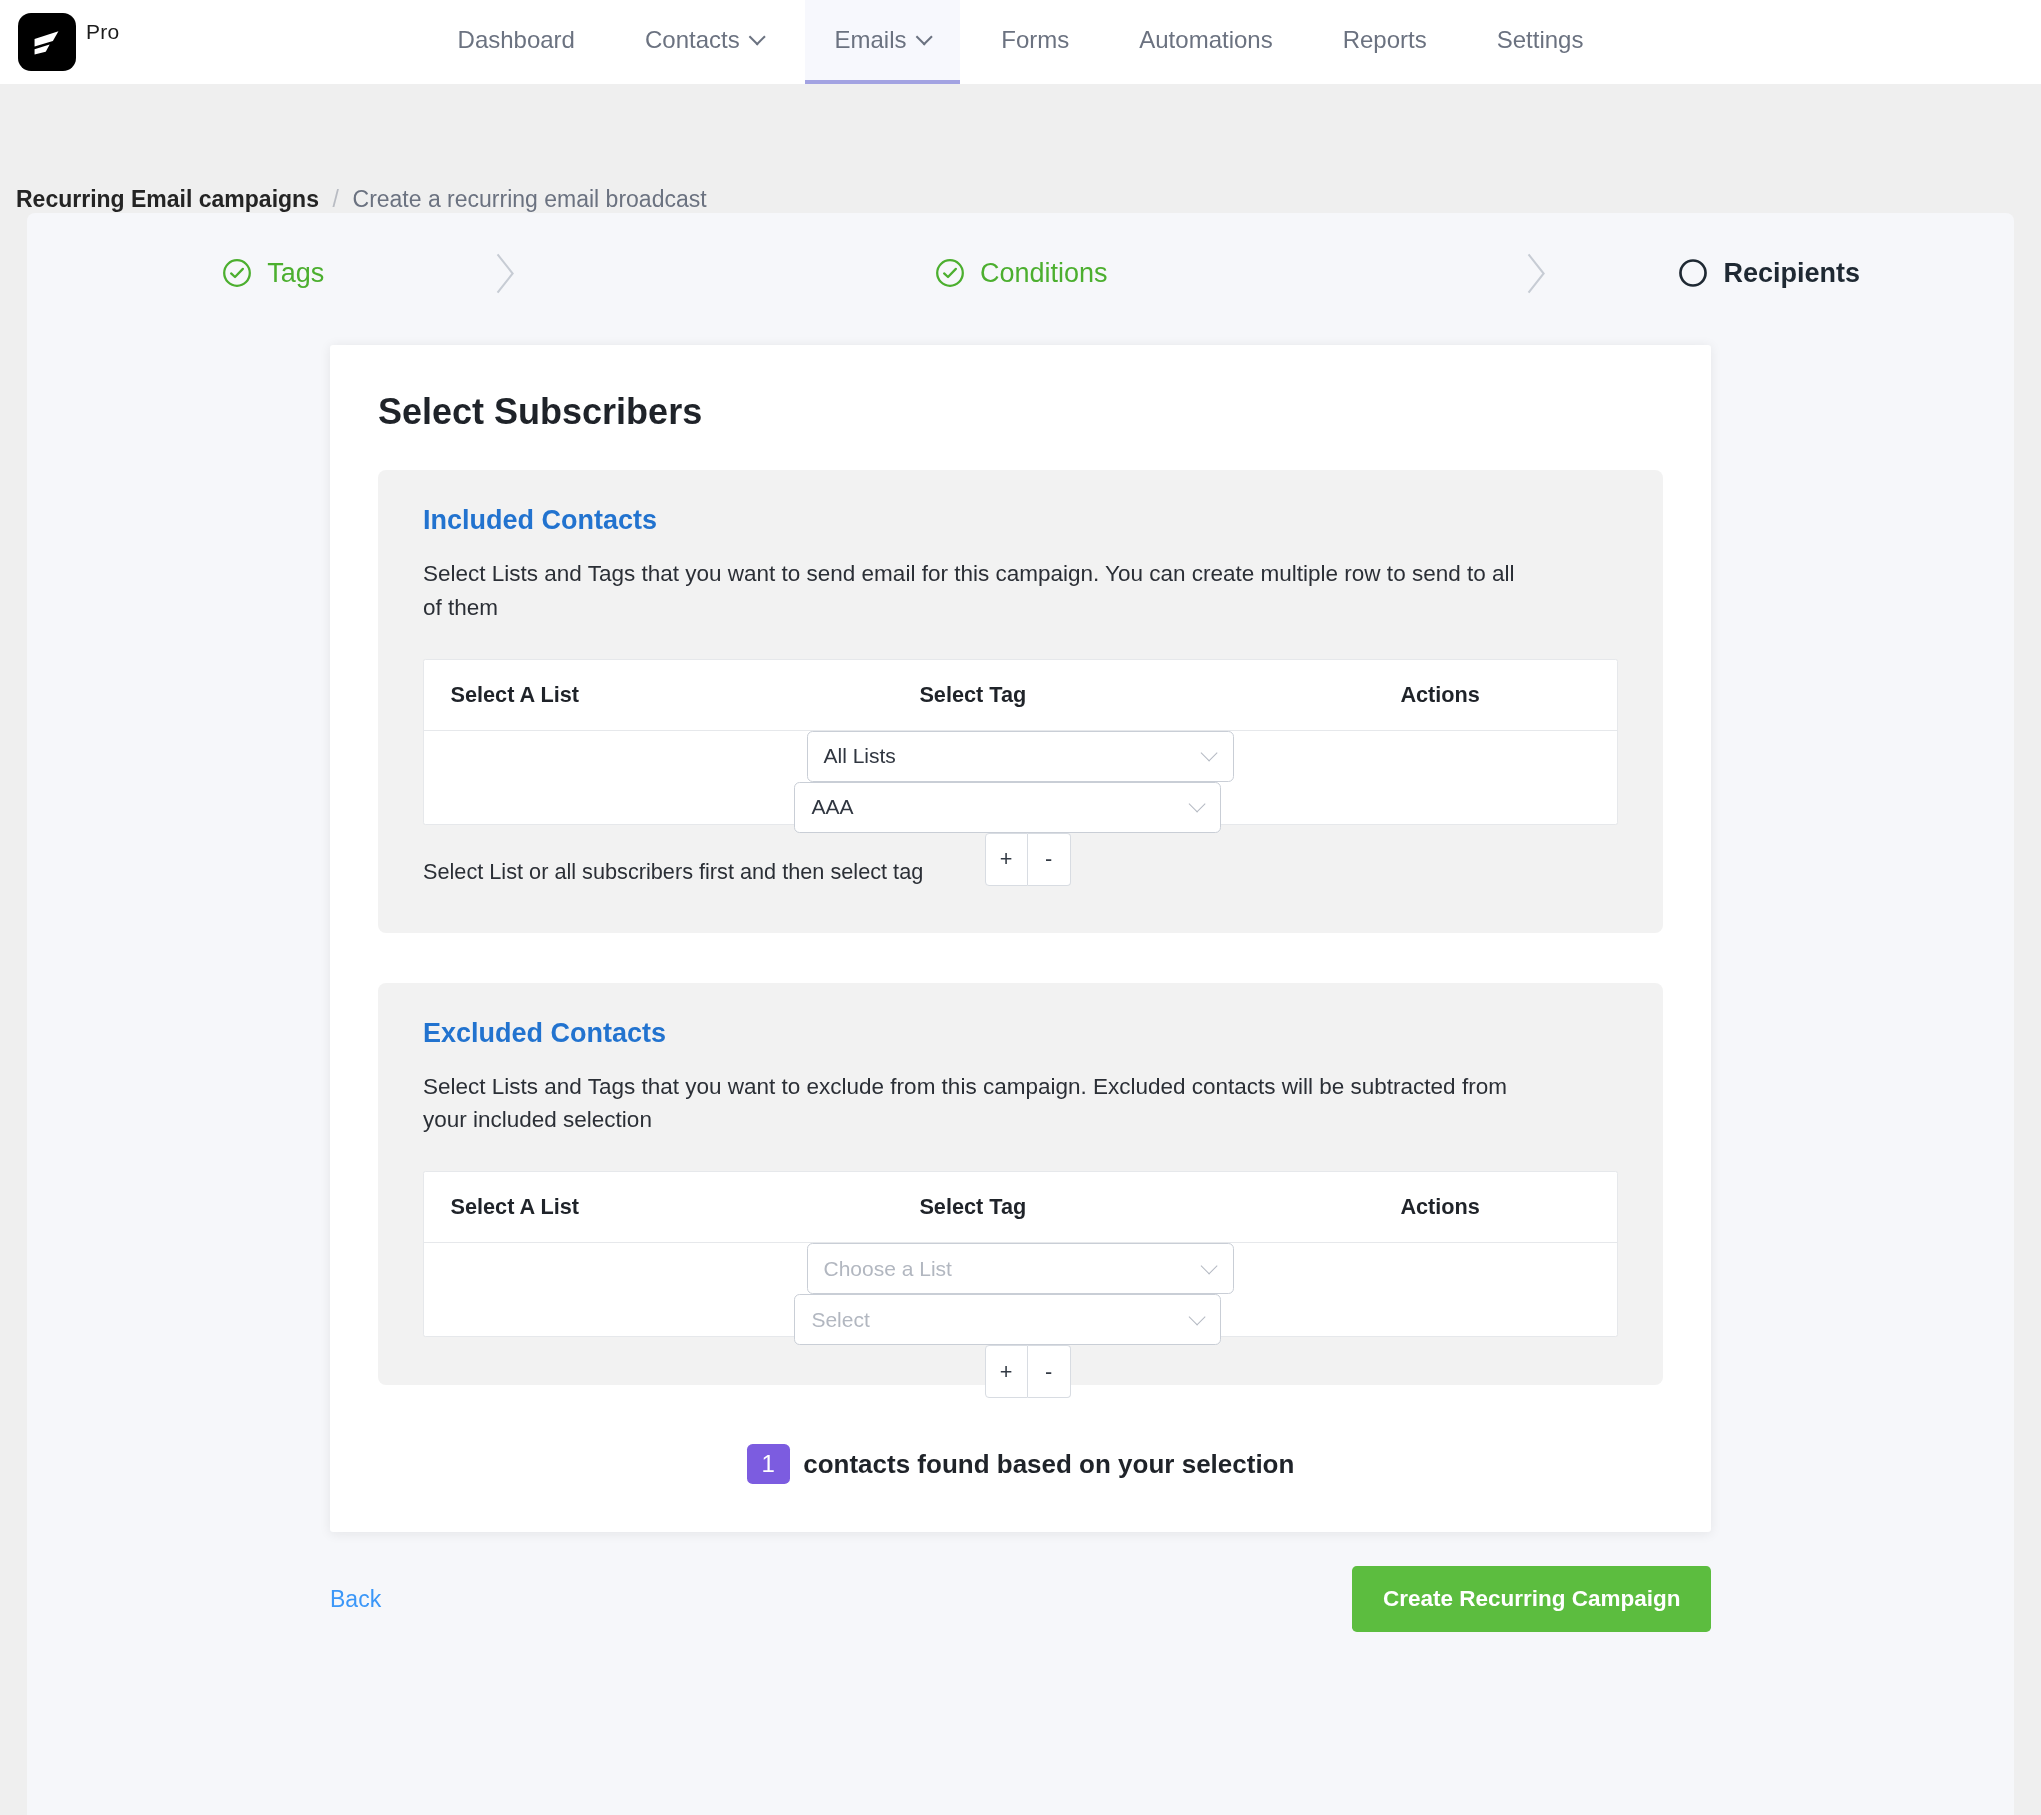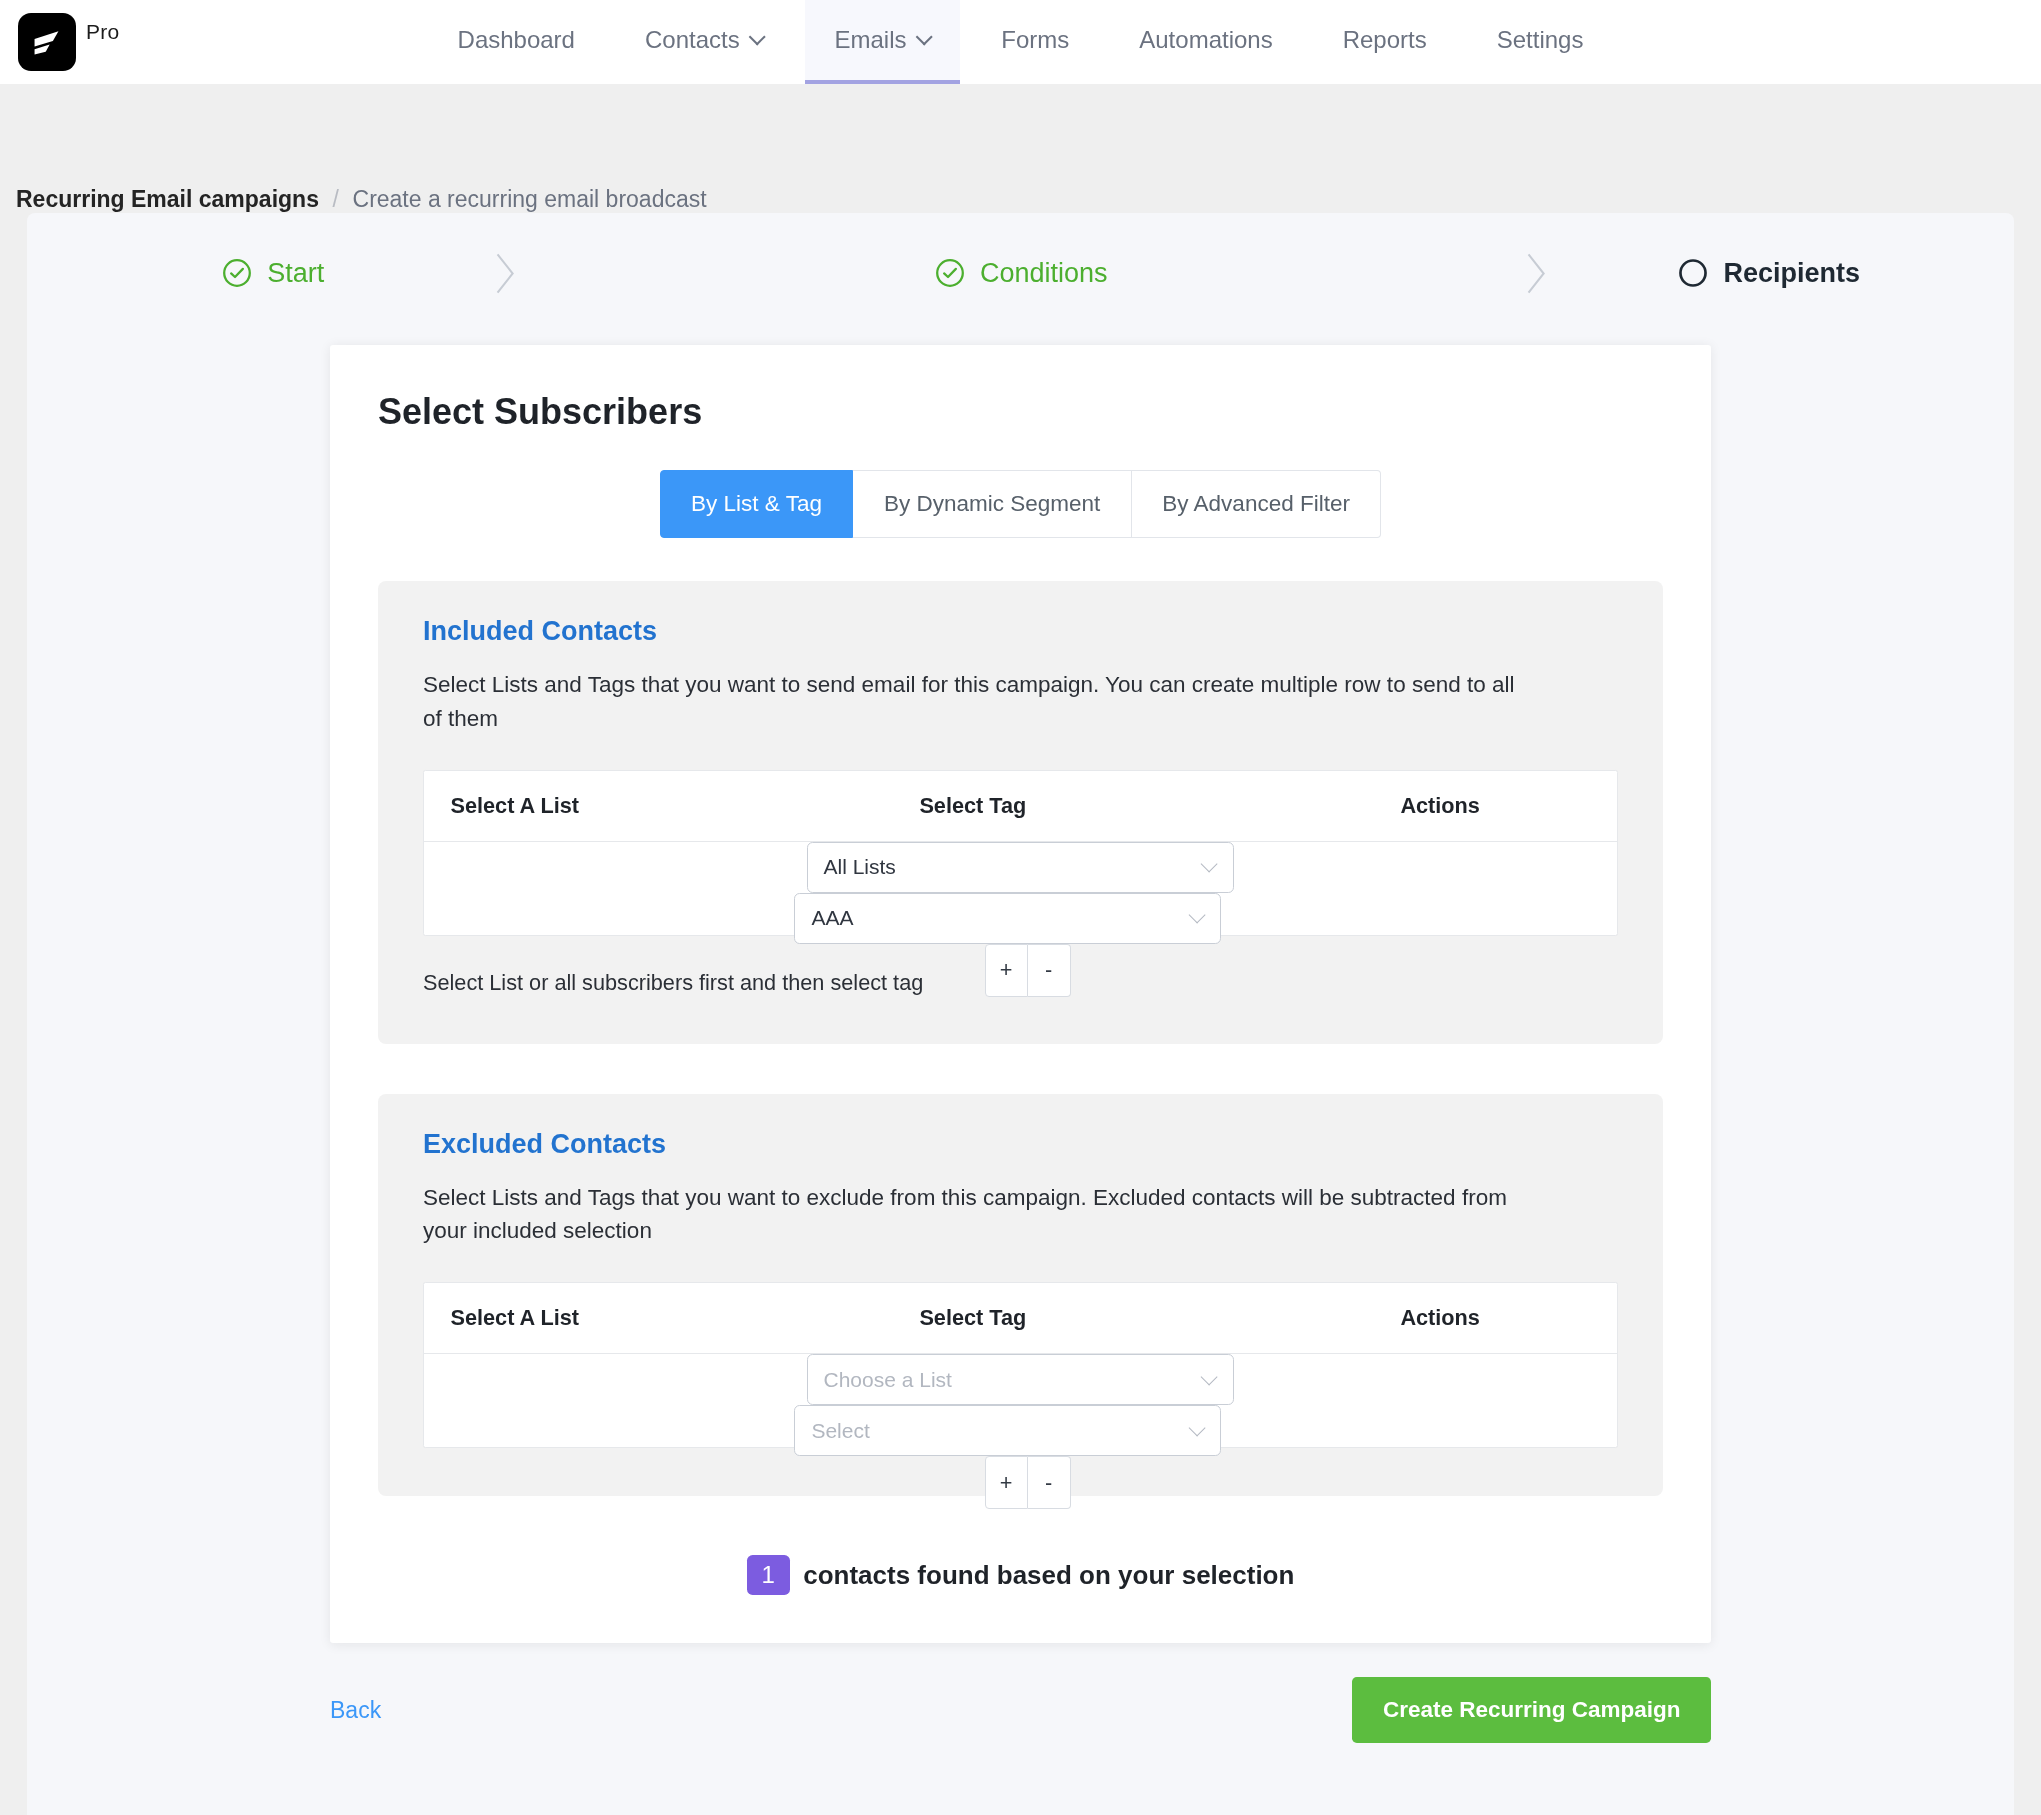--- a/index.html
+++ b/index.html
@@ -372,21 +372,21 @@
 </div>
 
 <div class="wizard">
 
   <div class="steps">
     <div class="step s1 step-done">
       <svg class="circ" viewBox="0 0 24 24">
         <circle cx="12" cy="12" r="9.6" fill="none" stroke="#4caf2f" stroke-width="1.7"></circle>
         <path d="M7.6 12.3 L10.5 15 L16.4 8.9" fill="none" stroke="#4caf2f" stroke-width="1.7" stroke-linecap="round" stroke-linejoin="round"></path>
       </svg>
-      <span>Start</span>
+      <span>Tags</span>
     </div>
 
     <div class="chev">
       <svg width="27" height="47" viewBox="0 0 34 58">
         <path d="M7 5 L26 29 L7 53" fill="none" stroke="#c7ccd4" stroke-width="2.6"></path>
       </svg>
     </div>
 
     <div class="step s2 step-done">
       <svg class="circ" viewBox="0 0 24 24">
@@ -406,31 +406,20 @@
       <svg class="circ" viewBox="0 0 24 24">
         <circle cx="12" cy="12" r="9.4" fill="none" stroke="#1f2933" stroke-width="2"></circle>
       </svg>
       <span>Recipients</span>
     </div>
   </div>
 
   <div class="card">
     <div class="card-title">Select Subscribers</div>
 
-    <div class="tabs">
-      <div class="tab active">
-        <span>By List &amp; Tag</span>
-      </div>
-      <div class="tab">
-        <span>By Dynamic Segment</span>
-      </div>
-      <div class="tab">
-        <span>By Advanced Filter</span>
-      </div>
-    </div>
 
     <div class="panel">
       <div class="panel-title">Included Contacts</div>
       <div class="panel-desc">Select Lists and Tags that you want to send email for this campaign. You can create multiple row to send to all of them</div>
 
       <div class="grid">
         <div class="grid-head">
           <div class="col-list">Select A List</div>
           <div class="col-tag">Select Tag</div>
           <div class="col-act">Actions</div>

